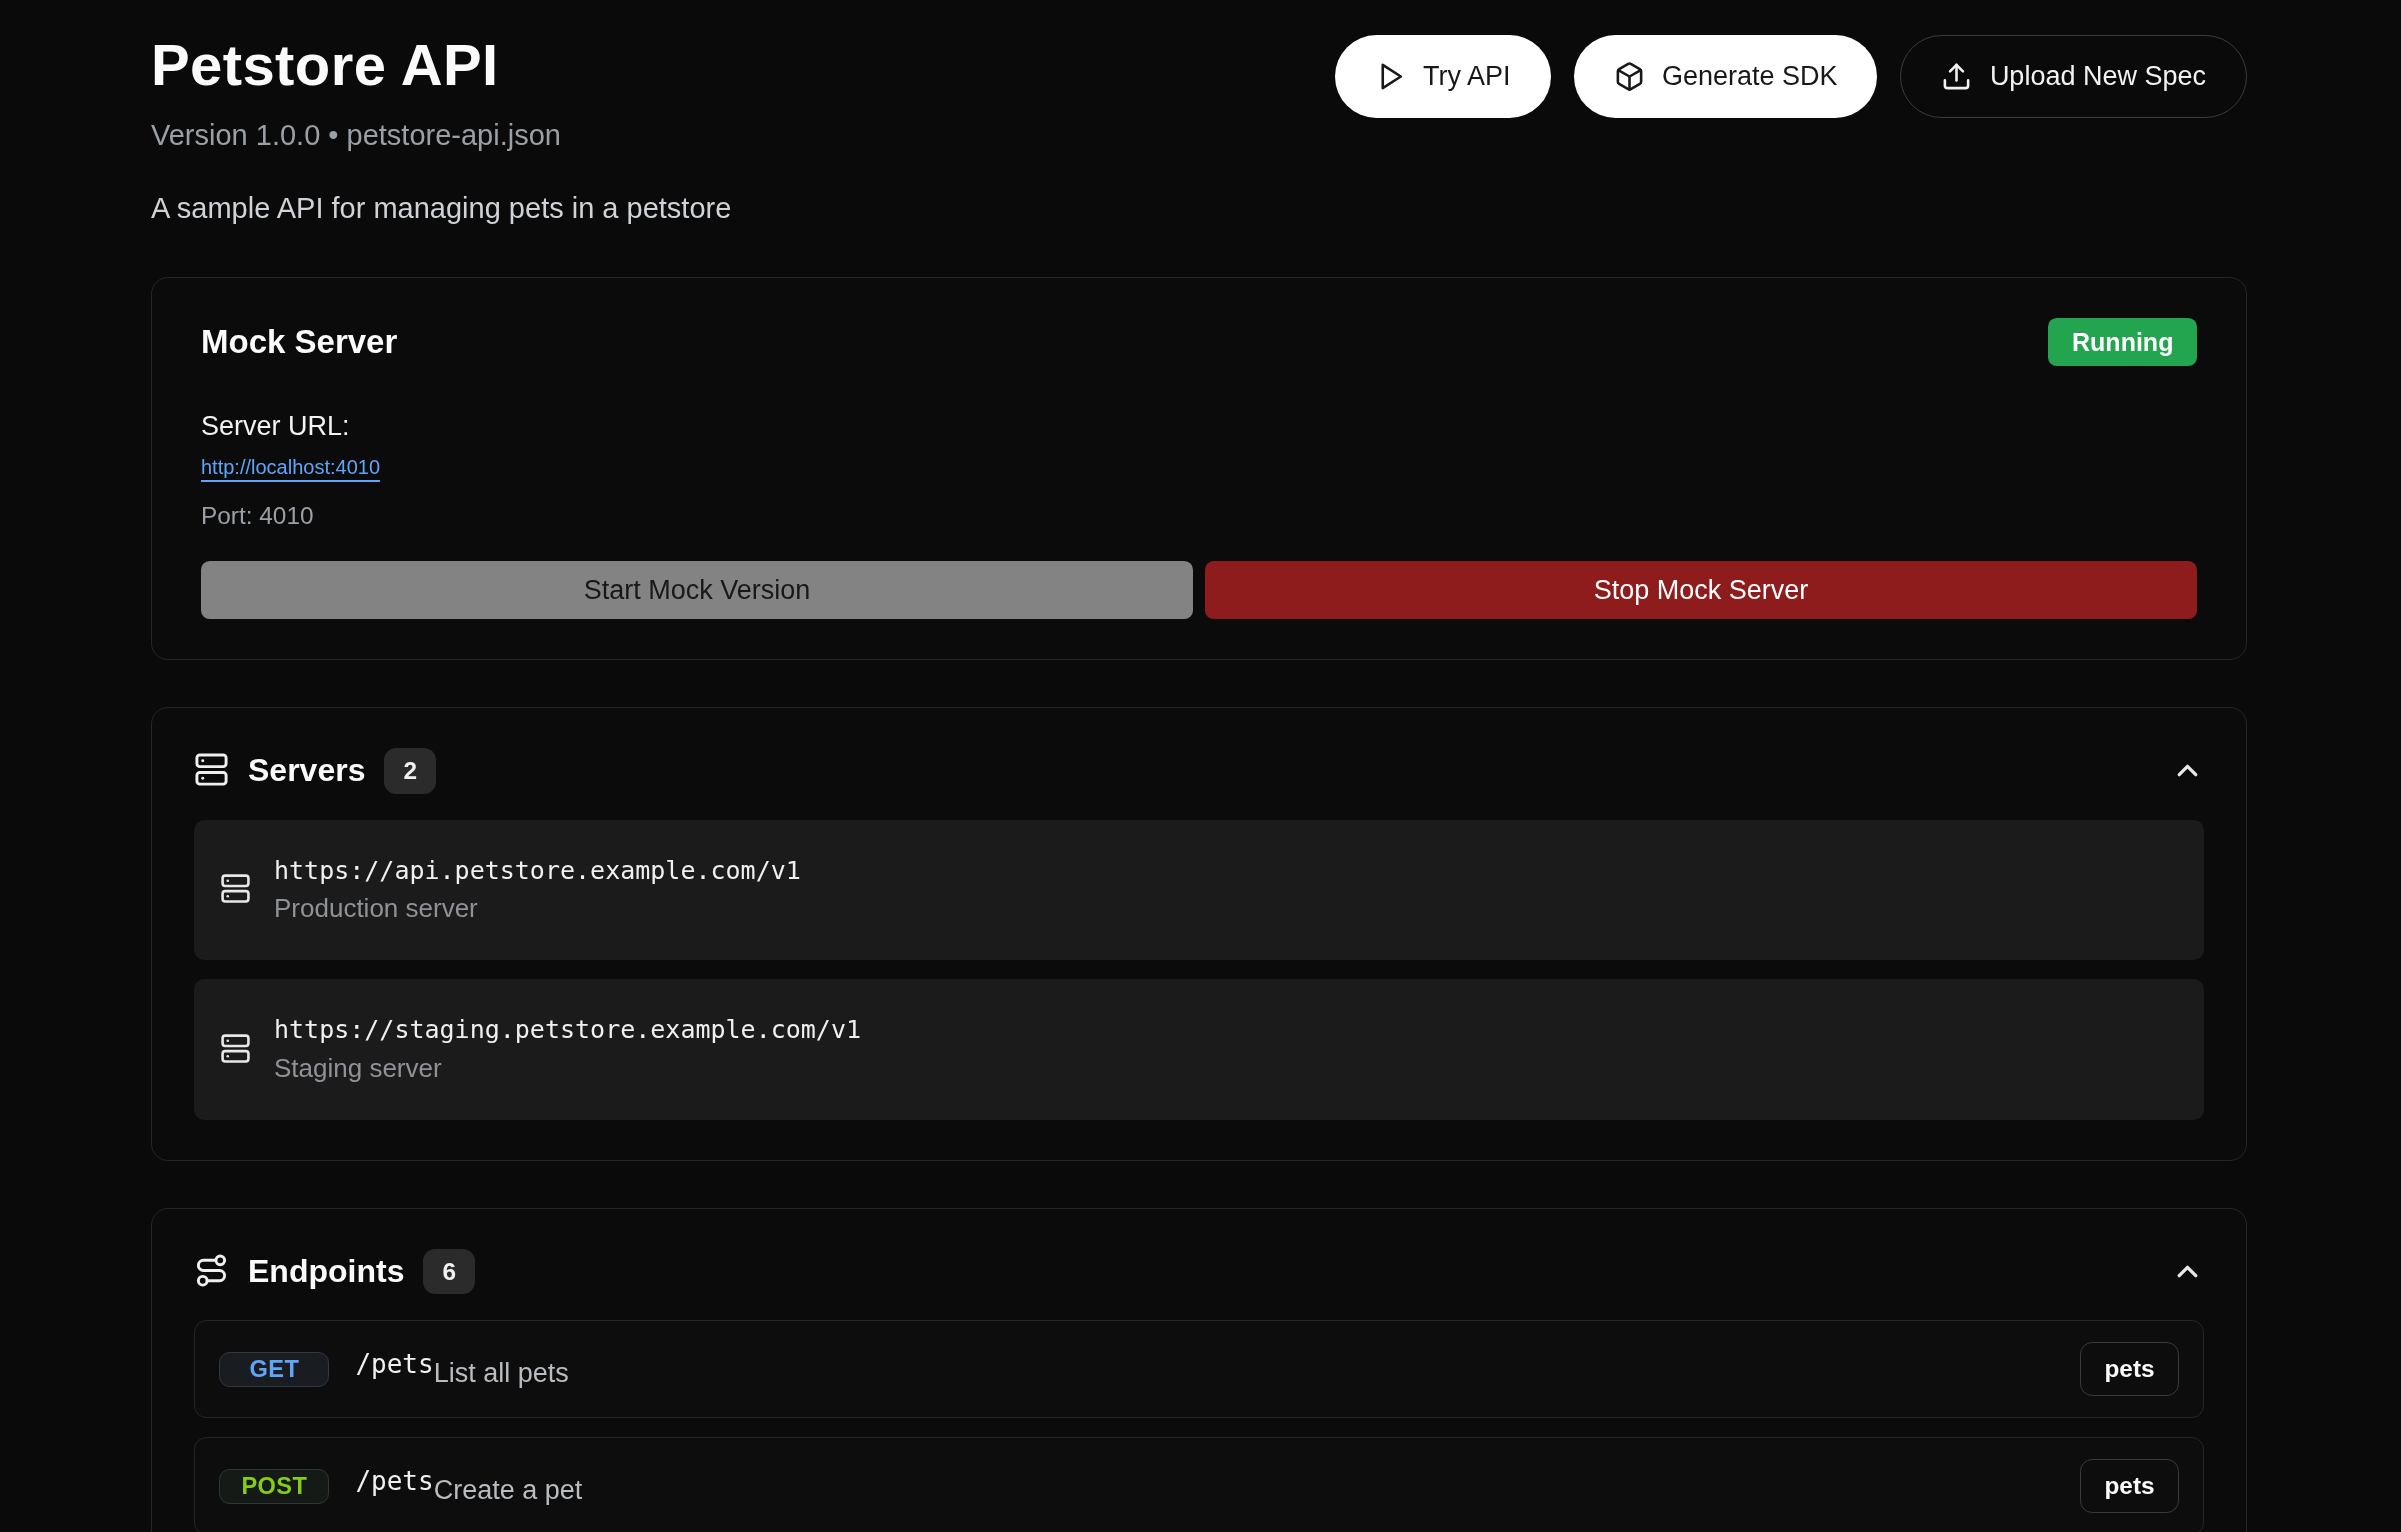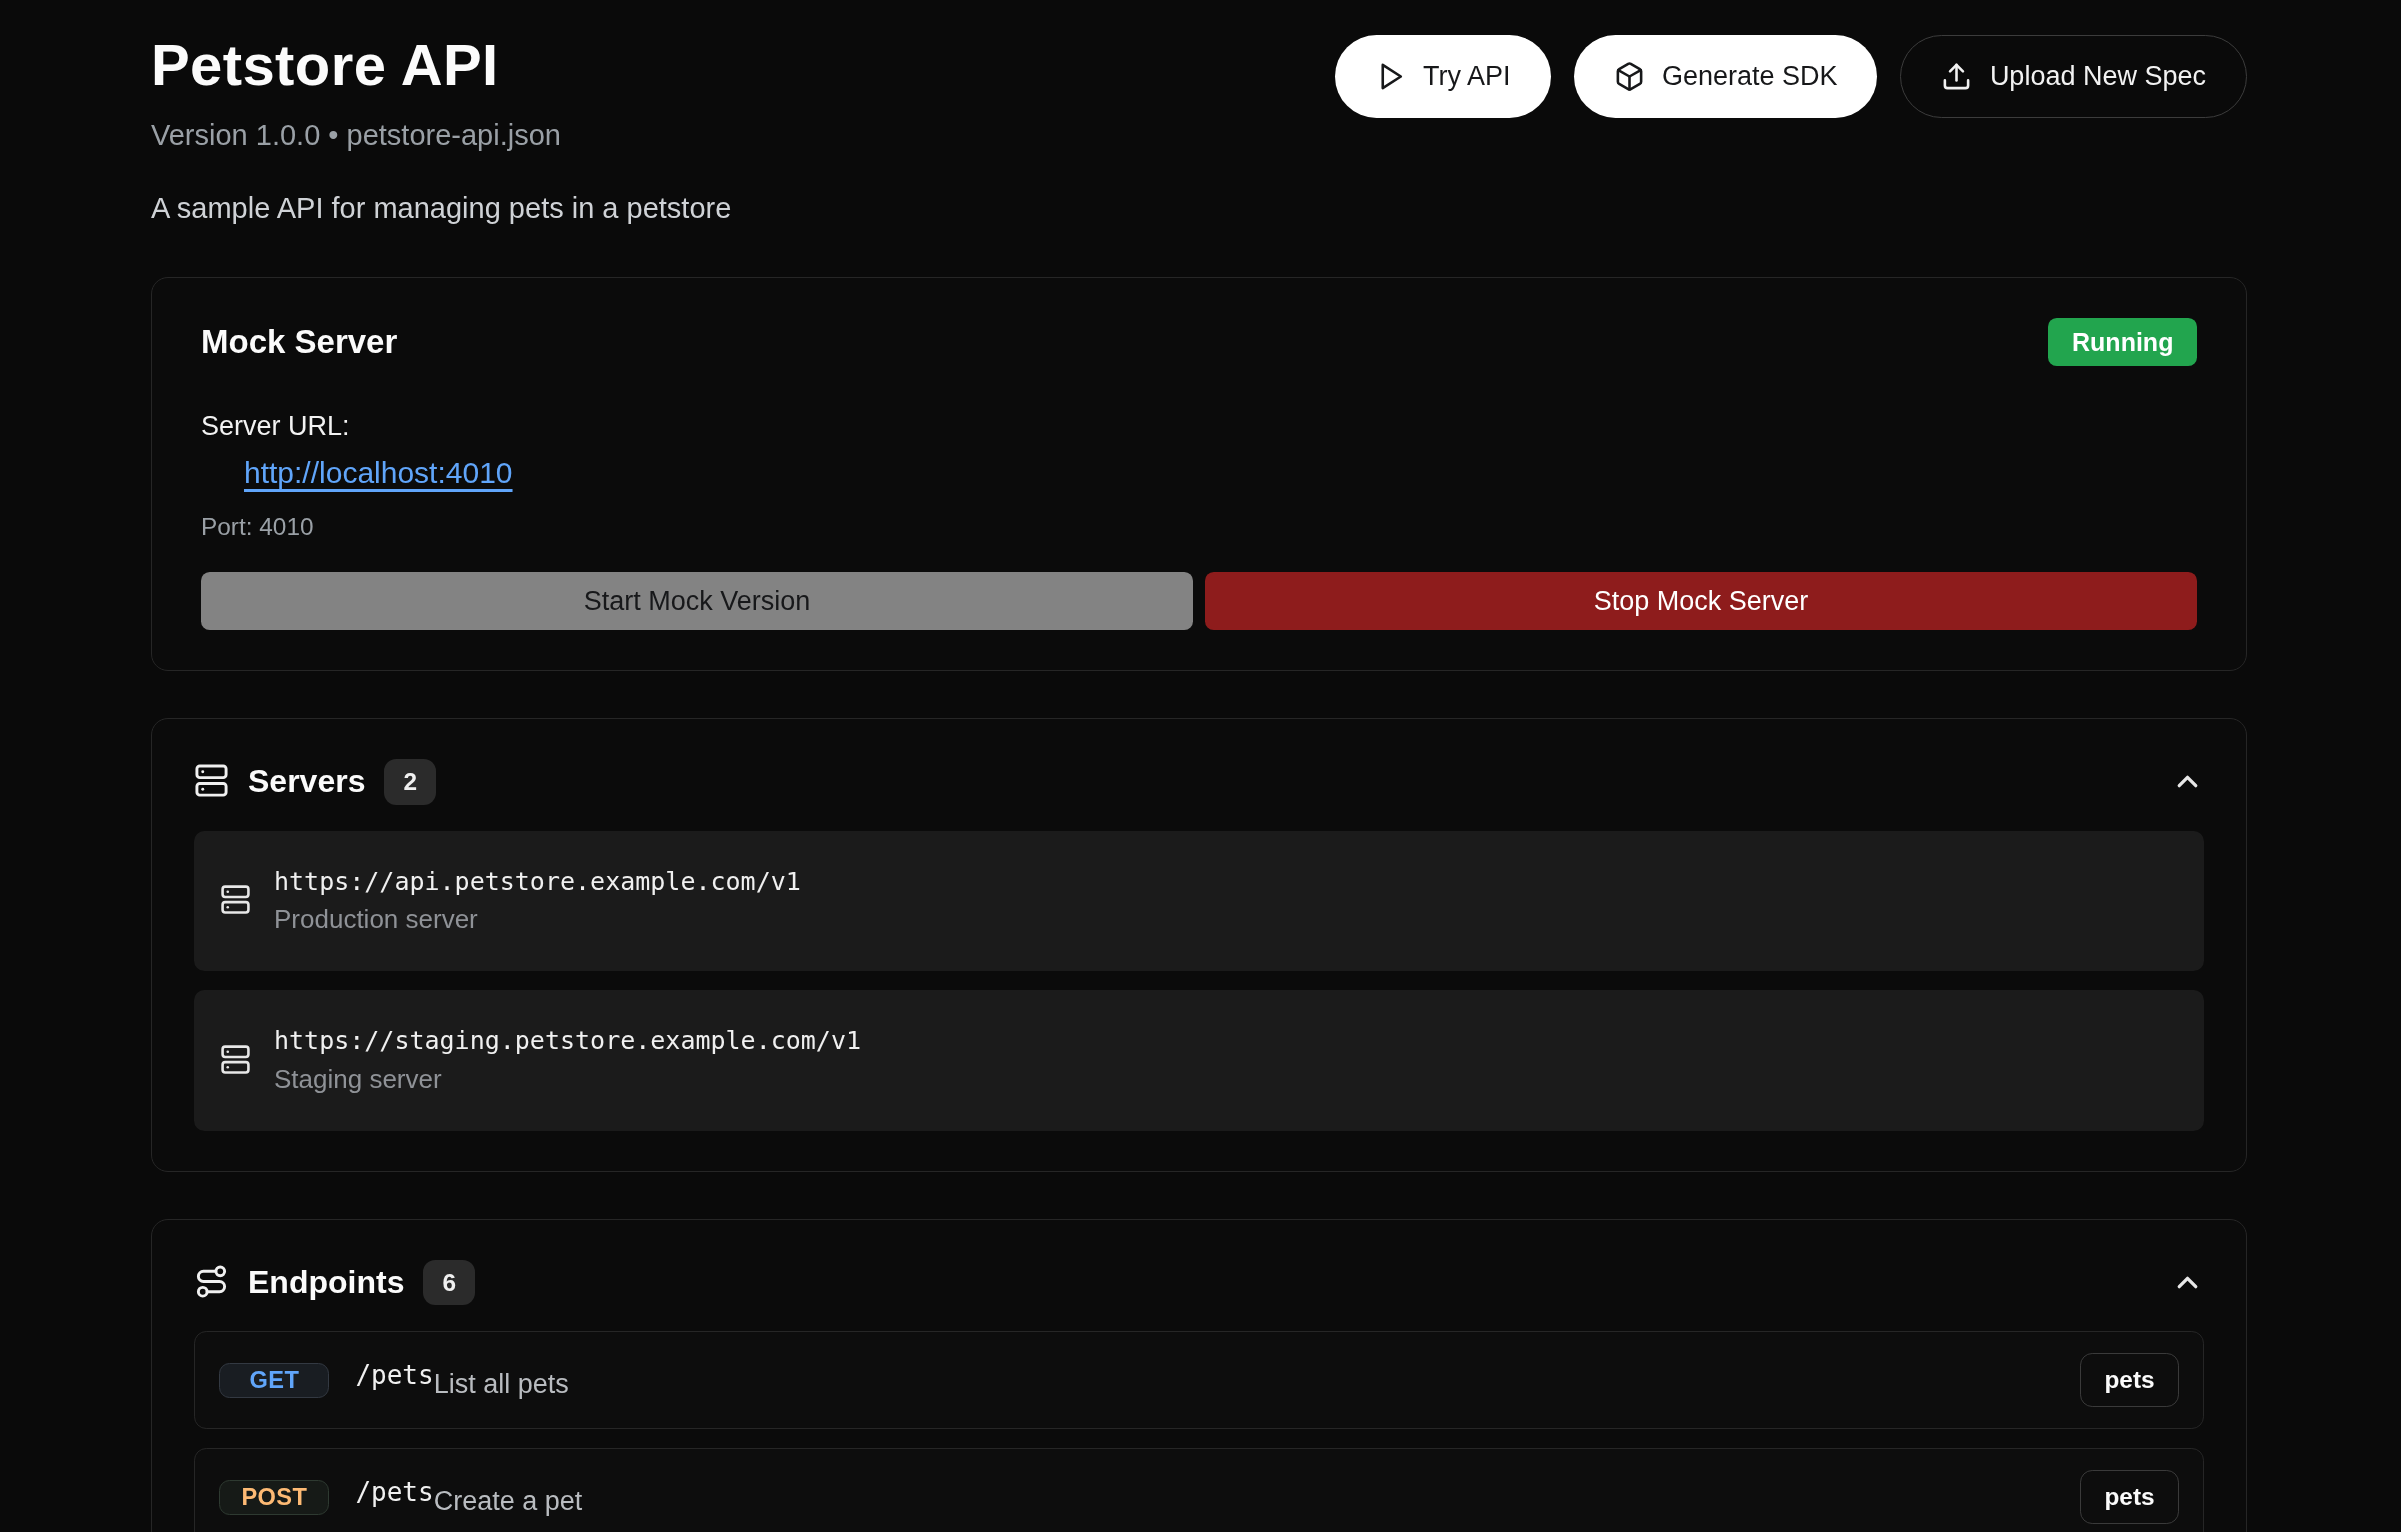--- a/index.html
+++ b/index.html
@@ -40,22 +40,22 @@
   .card-head { display: flex; align-items: center; justify-content: space-between; }
   .card-title { font-size: 33px; font-weight: 700; color: #fbfbfb; }
   .status-badge {
     background: #22a54e; color: #ffffff;
     font-size: 25px; font-weight: 700;
     padding: 9.6px 23.6px; border-radius: 8.7px;
   }
   .field-label { margin-top: 45px; font-size: 27px; font-weight: 500; color: #f2f2f2; }
   .server-link {
     display: inline-block; margin-top: 14px;
-    font-size: 30px; color: #60a5fa; text-decoration: underline;
-    text-underline-offset: 6.1px; cursor: pointer; margin-left: 43px;
+    font-size: 20px; color: #60a5fa; text-decoration: underline;
+    text-underline-offset: 6.1px; cursor: pointer;
   }
   .port-label { margin-top: 23px; font-size: 24.4px; color: #9aa0a6; }
   .mock-btn-row { margin-top: 31px; display: flex; gap: 12.2px; }
   .mock-btn {
     flex: 1; height: 58px; border: none; border-radius: 8.7px;
     font-size: 27px; font-weight: 500; cursor: pointer;
     font-family: "Liberation Sans", sans-serif;
   }
   .mock-btn-start { background: #838383; color: #17181a; }
   .mock-btn-stop { background: #8e1c1c; color: #ffffff; }
@@ -83,21 +83,21 @@
     background: #0d0d0d; border: 1.7px solid #262626; border-radius: 12.2px;
     padding: 21px 24.4px; display: flex; align-items: center; gap: 26px;
     cursor: pointer;
   }
   .method-badge {
     min-width: 110px; text-align: center;
     background: #191d22; border: 1.7px solid #333942; border-radius: 10.5px;
     padding: 3px 21px; font-size: 23.6px; font-weight: 700; letter-spacing: 0.4px;
   }
   .method-get { color: #60a5fa; }
-  .method-post { color: #fdba74; border-color: #2e3a31; background: #161a17; }
+  .method-post { color: #84cc16; border-color: #2e3a31; background: #161a17; }
   .endpoint-main { display: flex; flex-direction: row; }
   .endpoint-path { font-size: 26px; color: #f0f0f0; }
   .endpoint-summary { margin-top: 8.7px; font-size: 27px; color: #b9bcc0; }
   .tag-badge {
     margin-left: auto;
     border: 1.7px solid #3a3a3a; border-radius: 12.2px;
     padding: 12px 23px; font-size: 24.4px; font-weight: 700; color: #fbfbfb;
   }
 </style>
 </head>

